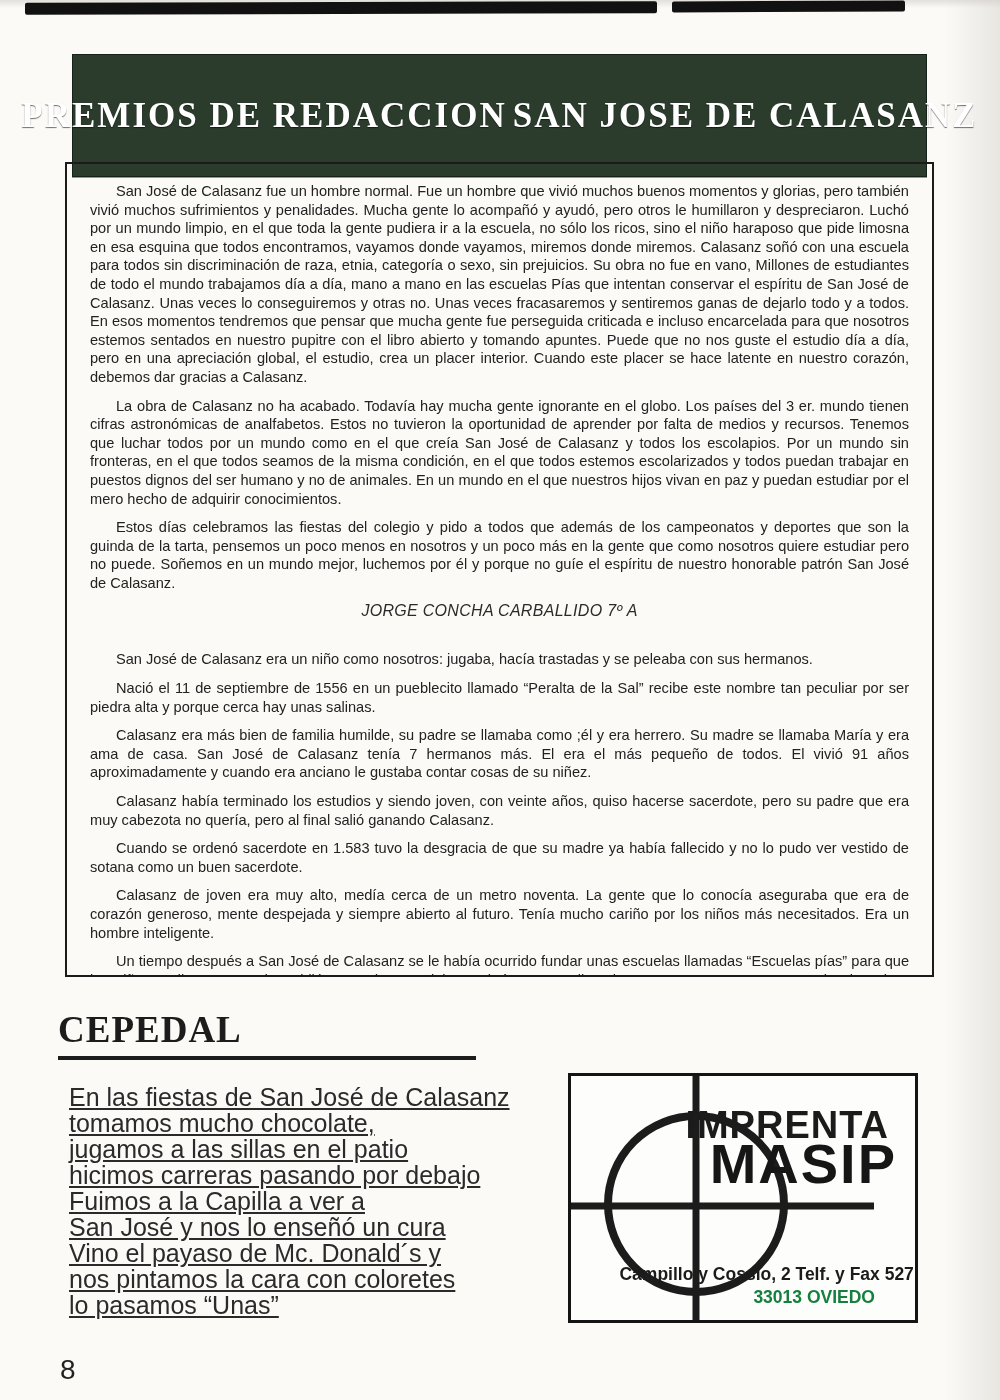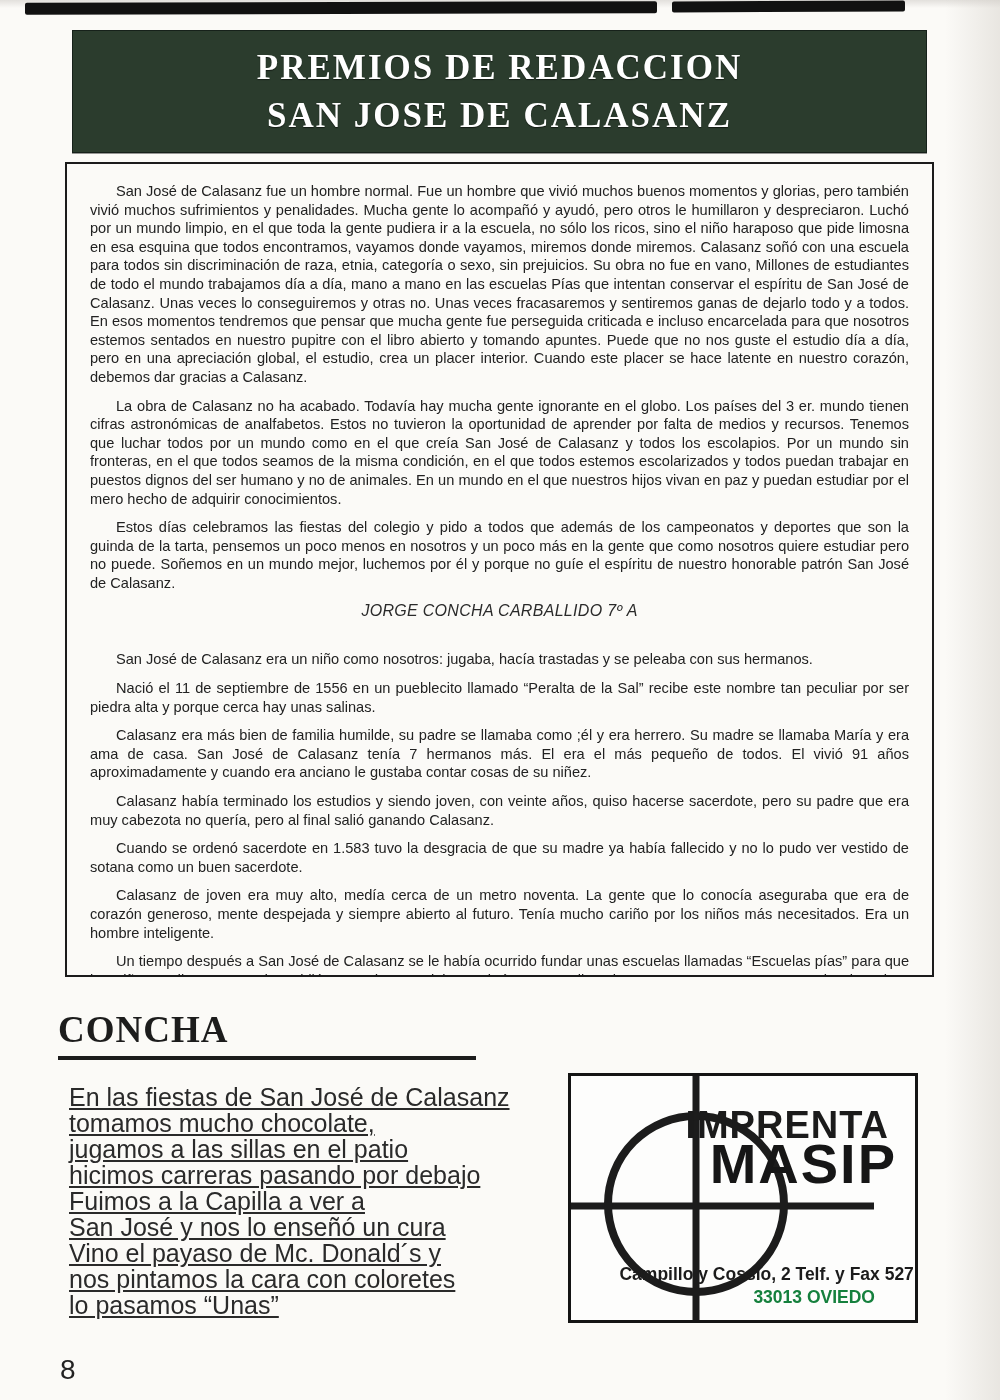--- a/index.html
+++ b/index.html
@@ -16,25 +16,25 @@
     background:
       linear-gradient(to left, rgba(210,205,198,.45), rgba(210,205,198,0) 55px),
       linear-gradient(to bottom, rgba(180,175,170,.35), rgba(180,175,170,0) 8px);
   }
   .scan-strip{position:absolute;background:#111;border-radius:2px;}
   .strip-1{left:25px;top:2px;width:632px;height:12px;transform:rotate(-.15deg);}
   .strip-2{left:672px;top:1px;width:233px;height:11px;transform:rotate(-.2deg);}
 
   
   .banner{
-    position:absolute;left:72px;top:30px;width:853px;height:121px;
+    position:absolute;left:72px;top:54px;width:853px;height:121px;
     background:#2b3c2d;
     border:1px solid #16211a;
     box-shadow:0 1px 0 rgba(0,0,0,.4);
-    display:flex;flex-direction:column;justify-content:center;align-items:center;
+    display:flex;flex-direction:row;justify-content:center;align-items:center;
     gap:6px;
   }
   .banner-line{
     font-family:"Liberation Serif",serif;
     font-weight:bold;font-size:35px;letter-spacing:2px;
     color:#fff;line-height:1.2;
     text-shadow:0 1px 1px rgba(0,0,0,.55);
     white-space:nowrap;
   }
 
@@ -137,21 +137,21 @@
     <p class="para">Calasanz era más bien de familia humilde, su padre se llamaba como ;él y era herrero. Su madre se llamaba María y era ama de casa. San José de Calasanz tenía 7 hermanos más. El era el más pequeño de todos. El vivió 91 años aproximadamente y cuando era anciano le gustaba contar cosas de su niñez.</p>
     <p class="para">Calasanz había terminado los estudios y siendo joven, con veinte años, quiso hacerse sacerdote, pero su padre que era muy cabezota no quería, pero al final salió ganando Calasanz.</p>
     <p class="para">Cuando se ordenó sacerdote en 1.583 tuvo la desgracia de que su madre ya había fallecido y no lo pudo ver vestido de sotana como un buen sacerdote.</p>
     <p class="para">Calasanz de joven era muy alto, medía cerca de un metro noventa. La gente que lo conocía aseguraba que era de corazón generoso, mente despejada y siempre abierto al futuro. Tenía mucho cariño por los niños más necesitados. Era un hombre inteligente.</p>
     <p class="para">Un tiempo después a San José de Calasanz se le había ocurrido fundar unas escuelas llamadas “Escuelas pías” para que los niños pudiesen aprender. Pidió prestada una vieja sacristía, que se llamaba Santa Dorotea, pero en un barrio pobre. Empezó con pocos chicos, la clase era gratuíta y para los gastos de cuadernos, lápices...Calasanz gastaba su propio dinero. El lema de las “Escuelas Pías” era -Piedad y letras-. Las personas que se unieron a Calasanz se llamaban Escolapios. Los niños tenían muchas horas de clase, había más de cien niños en cada una de ellas, porque no tenían corazón para echarlos.</p>
     <p class="attribution">SIRA MIRANDA CEPEDAL - 8º B</p>
   </div>
 </div>
 
 <div class="poesia">
-  <h2 class="poesia-title">CONCHA</h2>
+  <h2 class="poesia-title">CEPEDAL</h2>
   <div class="poesia-rule"></div>
 </div>
 
 <div class="poem">
   <div class="poem-line">En las fiestas de San José de Calasanz</div>
   <div class="poem-line">tomamos mucho chocolate,</div>
   <div class="poem-line">jugamos a las sillas en el patio</div>
   <div class="poem-line">hicimos carreras pasando por debajo</div>
   <div class="poem-line">Fuimos a la Capilla a ver a</div>
   <div class="poem-line">San José y nos lo enseñó un cura</div>

